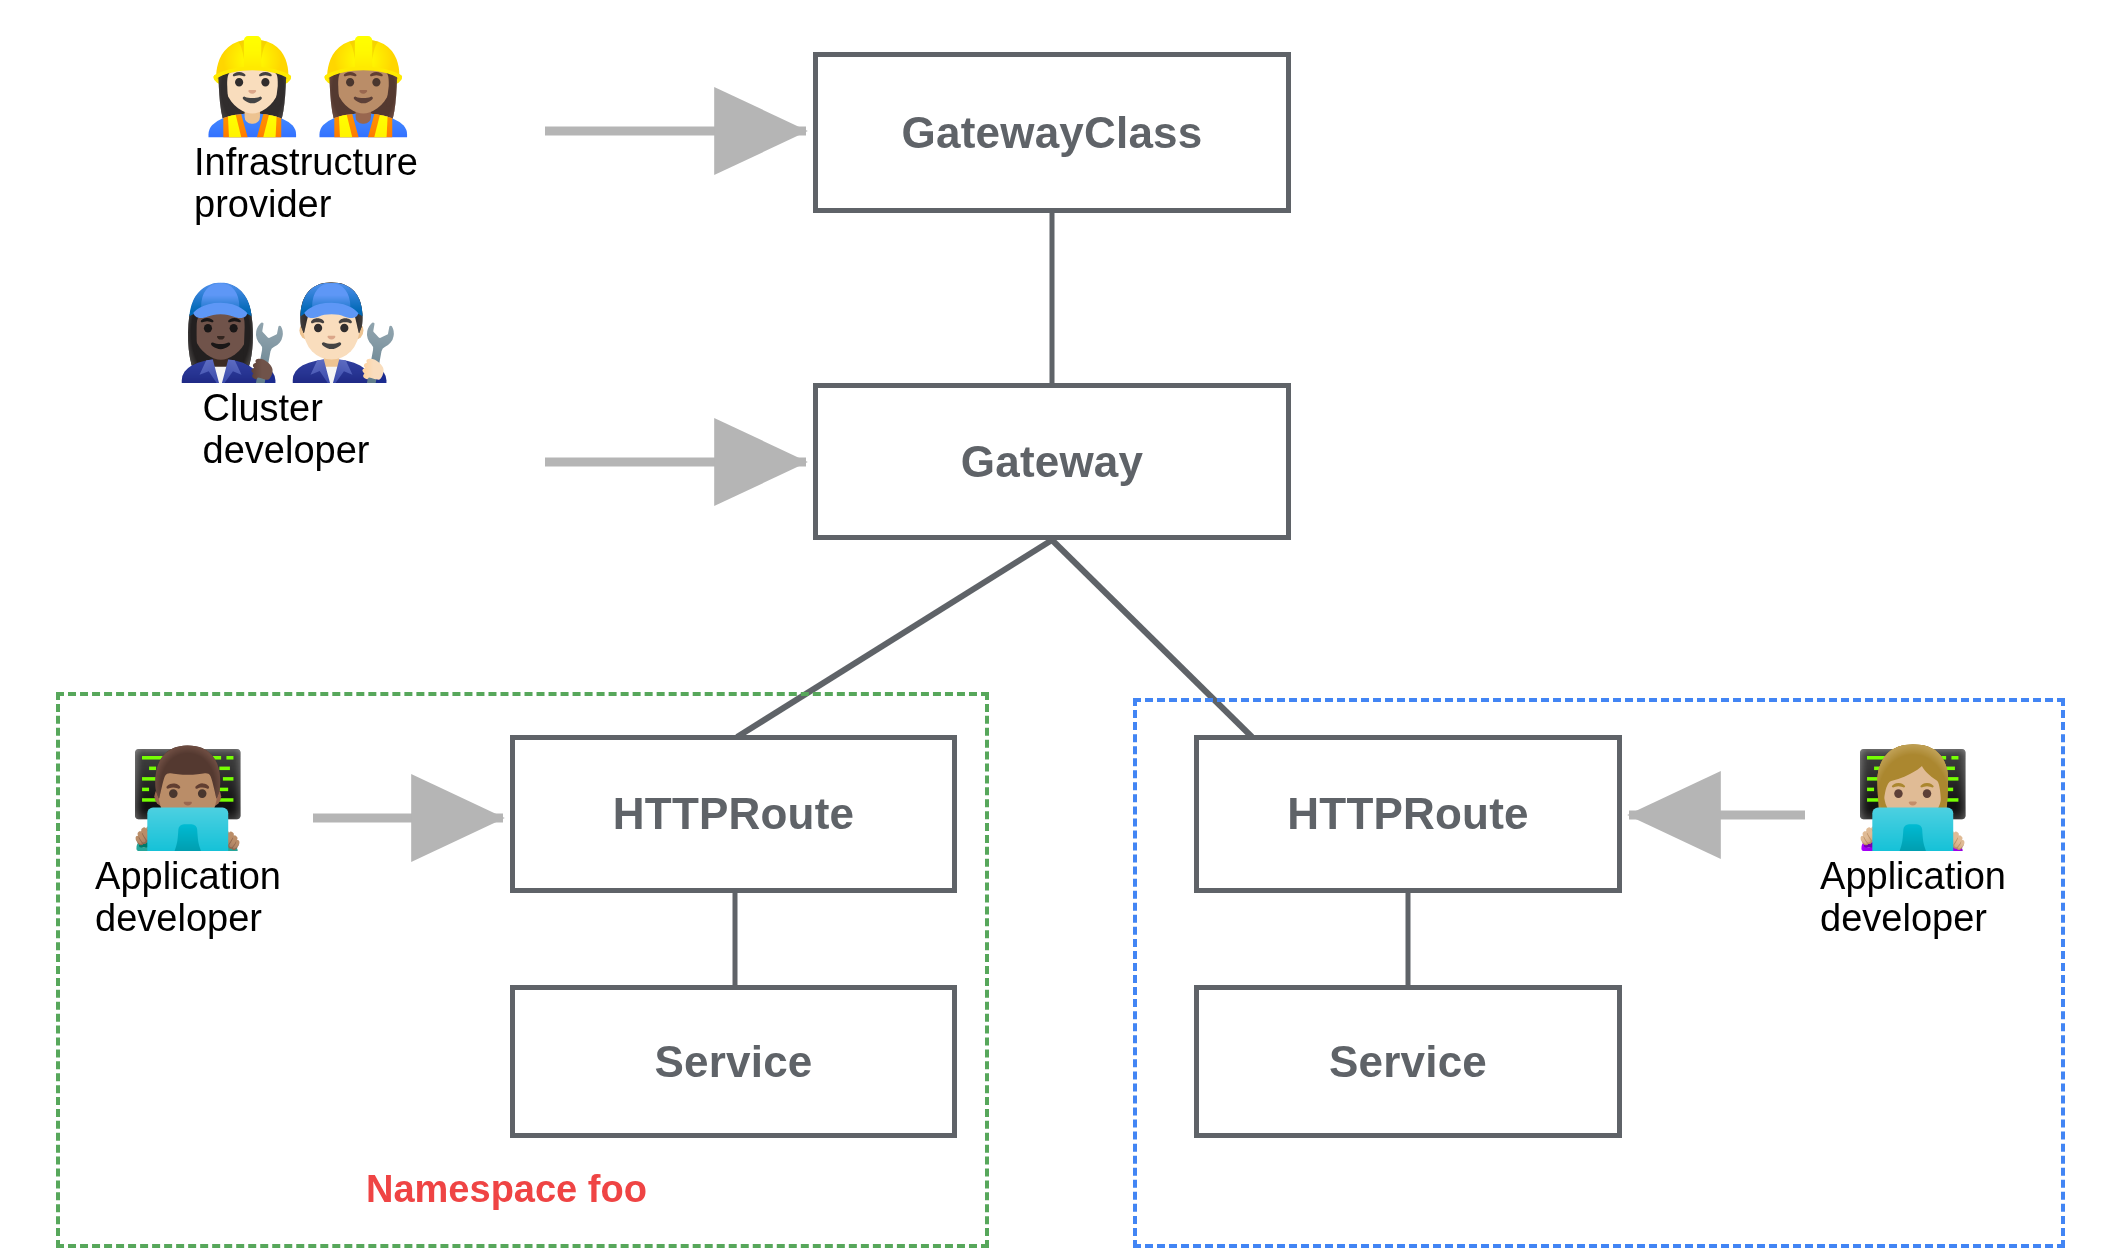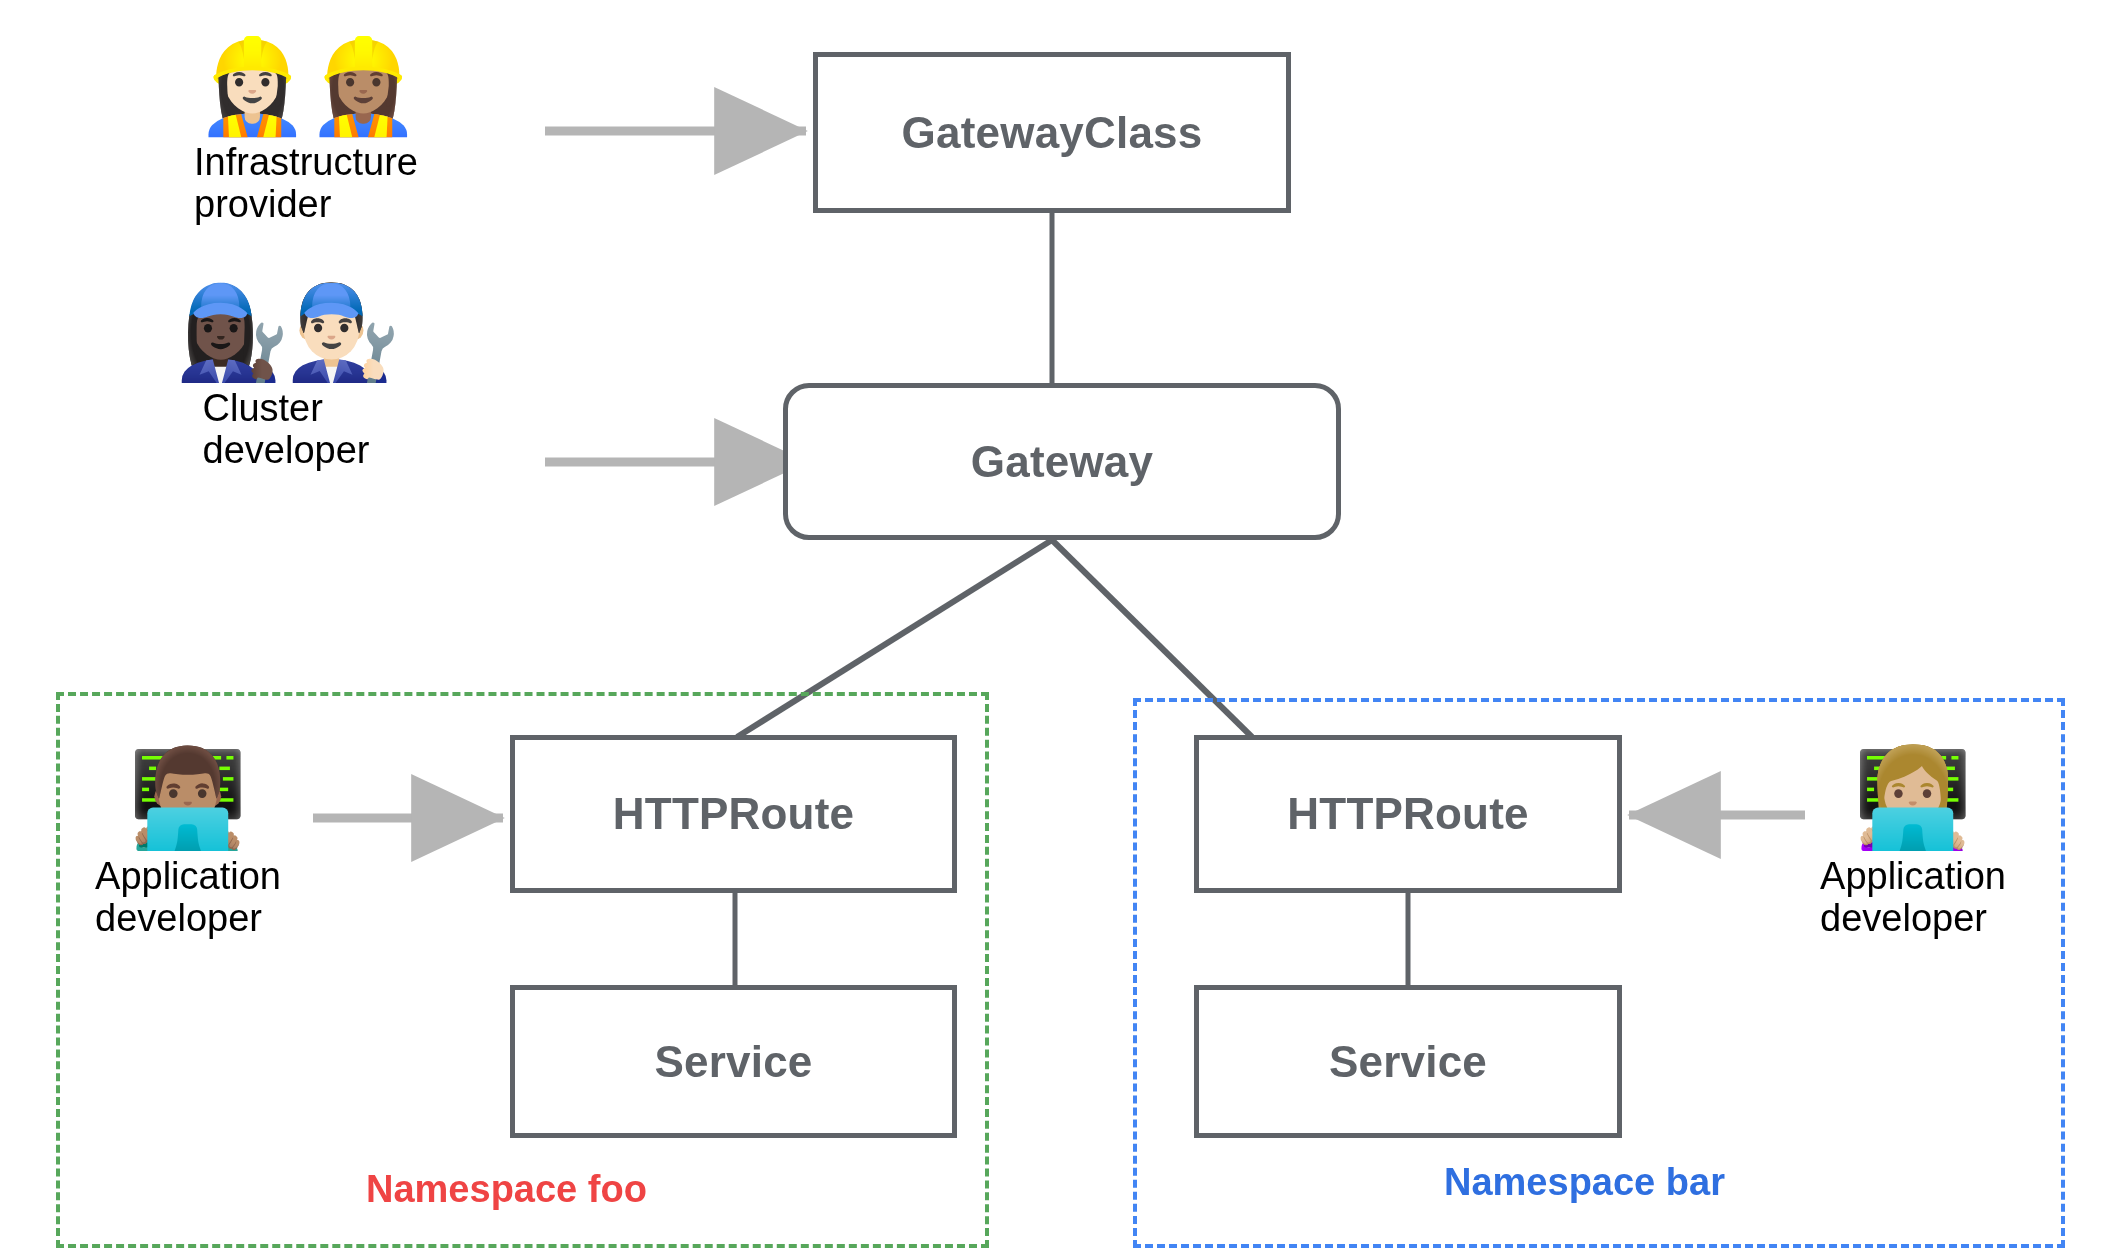--- a/index.html
+++ b/index.html
@@ -40,21 +40,21 @@
   }
   .res-label {
     font-size: 44px;
     font-weight: bold;
     color: #5f6368;
     letter-spacing: 0.2px;
     white-space: nowrap;
   }
 
   #box-gatewayclass { left: 813px;  top: 52px;  width: 478px; height: 161px; }
-  #box-gateway      { left: 783px;  top: 383px; width: 558px; height: 157px; border-radius: 26px; }
+  #box-gateway      { left: 813px;  top: 383px; width: 478px; height: 157px; }
   #box-route-foo    { left: 510px;  top: 735px; width: 447px; height: 158px; }
   #box-svc-foo      { left: 510px;  top: 985px; width: 447px; height: 153px; }
   #box-route-bar    { left: 1194px; top: 735px; width: 428px; height: 158px; }
   #box-svc-bar      { left: 1194px; top: 985px; width: 428px; height: 153px; }
 
   
   .ns-box {
     position: absolute;
     box-sizing: border-box;
     border-width: 4px;
@@ -137,21 +137,20 @@
 
     <line x1="313" y1="818" x2="503" y2="818" stroke="#b5b5b5" stroke-width="9" marker-end="url(#ah-right)"></line>
 
     <line x1="1805" y1="815" x2="1629" y2="815" stroke="#b5b5b5" stroke-width="9" marker-end="url(#ah-left)"></line>
   </svg>
 
   <div class="ns-box" id="ns-foo"></div>
   <div class="ns-label" id="ns-foo-label">Namespace foo</div>
 
   <div class="ns-box" id="ns-bar"></div>
-  <div class="ns-label" id="ns-bar-label">Namespace bar</div>
 
   <div class="res-box" id="box-gatewayclass">
     <span class="res-label">GatewayClass</span>
   </div>
 
   <div class="res-box" id="box-gateway">
     <span class="res-label">Gateway</span>
   </div>
 
   <div class="res-box" id="box-route-foo">

